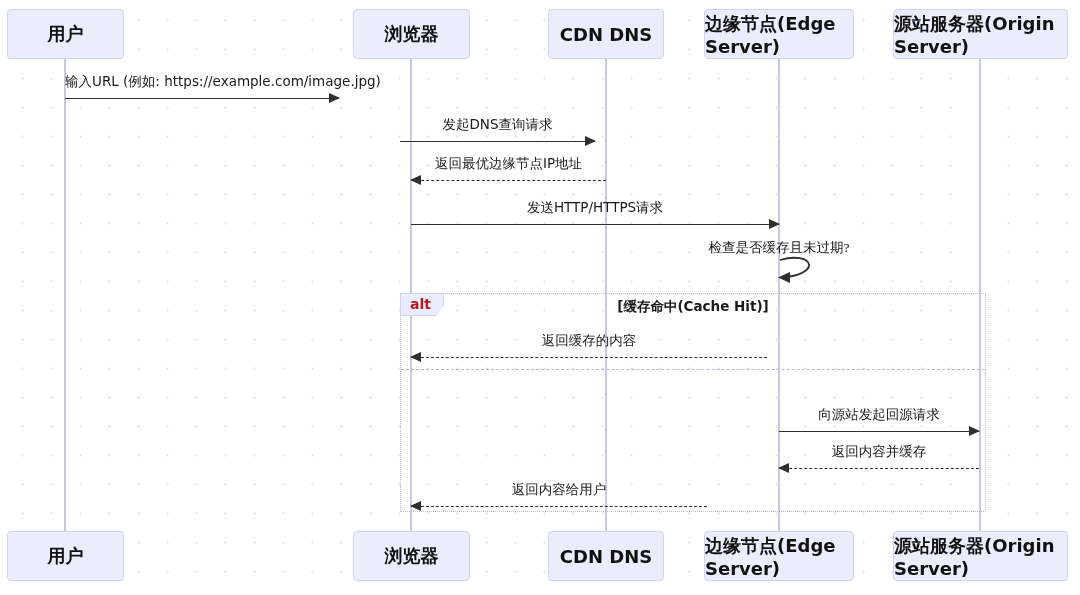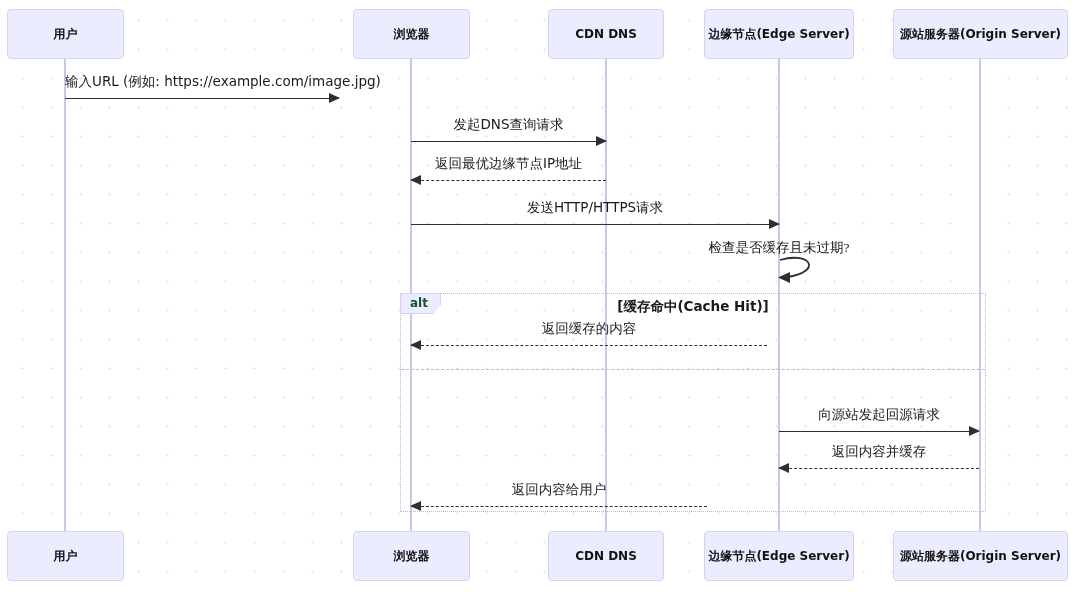--- a/index.html
+++ b/index.html
@@ -27,21 +27,21 @@
   }
   .actor-box {
     position: absolute;
     height: 50px;
     background: #ececff;
     border: 1px solid #d2d2f3;
     border-radius: 4px;
     display: flex;
     align-items: center;
     justify-content: center;
-    font-size: 12px;
+    font-size: 18px;
     font-weight: 600;
     color: #111;
   }
   .message {
     position: absolute;
   }
   .msg-label {
     text-align: center;
     font-size: 13.5px;
     color: #1a1a1a;
@@ -82,23 +82,23 @@
   .self-loop { position: absolute; }
   .alt-frame {
     position: absolute;
     border: 1px dotted #b9b9d4;
   }
   .alt-label {
     position: absolute;
     top: -1px; left: -1px;
     background: #ececff;
     border: 1px solid #d2d2f3;
-    font-size: 12px;
+    font-size: 14px;
     font-weight: 600;
-    color: #14532d;
+    color: #b91c1c;
     padding: 2px 12px 3px 9px;
     clip-path: polygon(0 0, 100% 0, 100% 55%, 82% 100%, 0 100%);
   }
   .guard {
     position: absolute;
     left: 0; width: 100%;
     text-align: center;
     font-size: 13.5px;
     font-weight: 700;
     white-space: nowrap;
@@ -153,21 +153,21 @@
       <span>源站服务器(Origin Server)</span>
     </div>
 
   <div class="message" style="left:65px; top:73px; width:274px">
     <div class="msg-label">输入URL (例如: https://example.com/image.jpg)</div>
     <div class="msg-line">
         <span class="arrowhead right"></span>
       </div>
   </div>
 
-  <div class="message" style="left:411px; top:116px; width:195px">
+  <div class="message" style="left:400px; top:116px; width:195px">
     <div class="msg-label">发起DNS查询请求</div>
     <div class="msg-line">
         <span class="arrowhead right"></span>
       </div>
   </div>
 
   <div class="message" style="left:411px; top:155px; width:195px">
     <div class="msg-label">返回最优边缘节点IP地址</div>
     <div class="msg-line dashed">
         <span class="arrowhead left"></span>
@@ -186,21 +186,21 @@
     <path d="M 4 5 C 36 -4, 46 17, 11 22" fill="none" stroke="#2f2f2f" stroke-width="1.8"></path>
     <polygon points="14,17 2,22.5 14,28" fill="#2f2f2f"></polygon>
   </svg>
 
   <div class="alt-frame" style="left:400px; top:293px; width:586px; height:219px">
     <div class="alt-label">alt</div>
     <div class="guard" style="top:4px">[缓存命中(Cache Hit)]</div>
     <div class="alt-divider" style="top:75px"></div>
   </div>
 
-  <div class="message" style="left:411px; top:320px; width:356px">
+  <div class="message" style="left:411px; top:332px; width:356px">
     <div class="msg-label">返回缓存的内容</div>
     <div class="msg-line dashed">
         <span class="arrowhead left"></span>
       </div>
   </div>
 
   <div class="message" style="left:779px; top:406px; width:200px">
     <div class="msg-label">向源站发起回源请求</div>
     <div class="msg-line">
         <span class="arrowhead right"></span>

